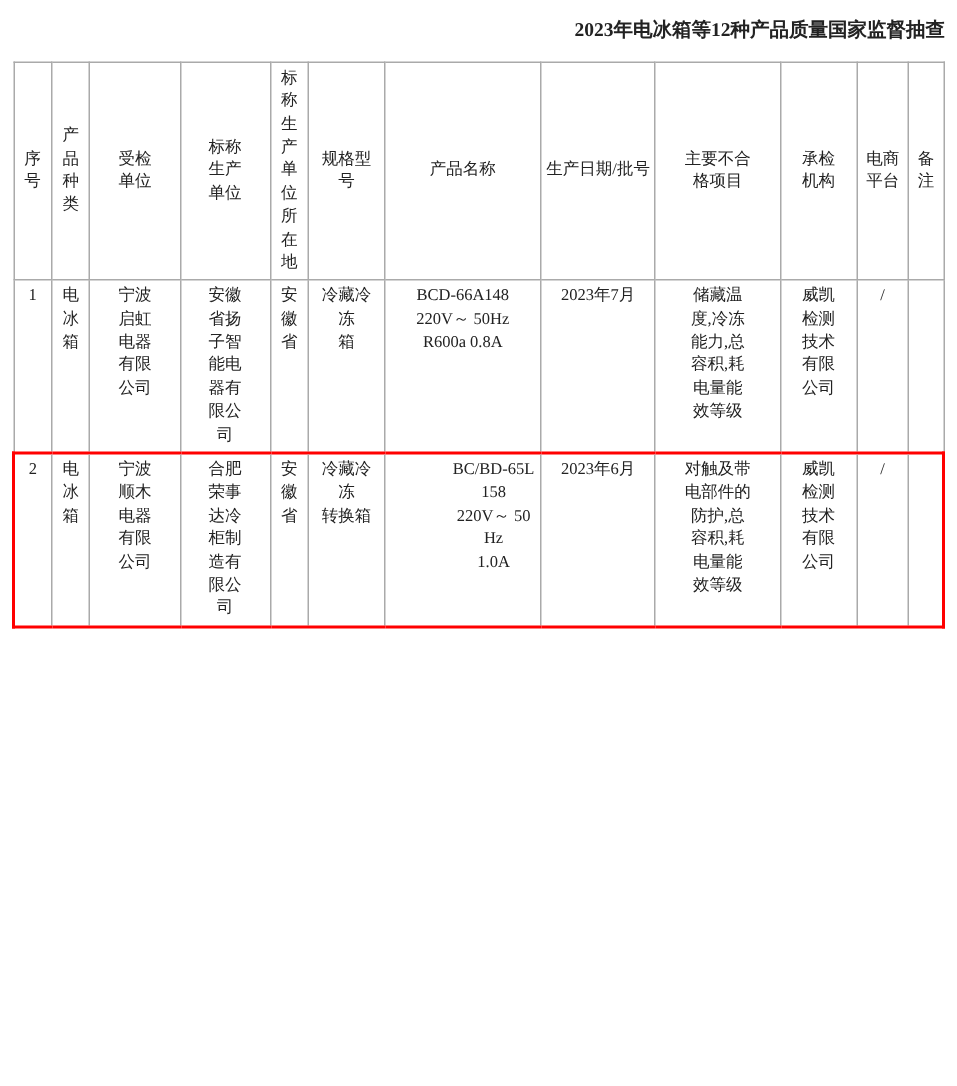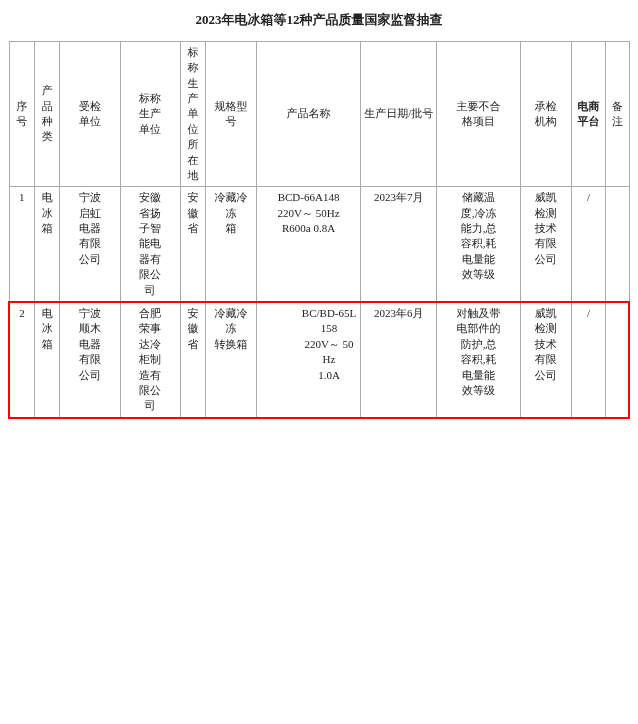--- a/index.html
+++ b/index.html
@@ -5,21 +5,21 @@
     * { box-sizing: border-box; margin: 0; padding: 0; }
     body {
       font-family: SimSun, '宋体', serif;
       font-size: 12px;
       background: #fff;
       width: 638px;
       min-height: 724px;
       padding: 10px 8px;
     }
     .page-title {
-      text-align: center;
+      text-align: right;
       font-size: 13px;
       font-weight: bold;
       color: #222;
       line-height: 1.6;
       margin-bottom: 10px;
     }
     table {
       width: 100%;
       border-collapse: collapse;
       font-size: 11px;
@@ -64,21 +64,21 @@
       <th style="width:22px;">序<br>号</th>
       <th style="width:22px;">产<br>品<br>种<br>类</th>
       <th style="width:52px;">受检<br>单位</th>
       <th style="width:52px;">标称<br>生产<br>单位</th>
       <th style="width:22px;">标<br>称<br>生<br>产<br>单<br>位<br>所<br>在<br>地</th>
       <th style="width:44px;">规格型号</th>
       <th style="width:90px;">产品名称</th>
       <th style="width:66px;">生产日期/批号</th>
       <th style="width:72px;margin-top:31px;">主要不合<br>格项目</th>
       <th style="width:44px;">承检<br>机构</th>
-      <th style="width:30px;font-weight:bold;">电商<br>平台</th>
+      <th style="width:30px;">电商<br>平台</th>
       <th style="width:20px;">备<br>注</th>
     </tr>
   </thead>
   <tbody>
 
     <tr>
       <td>1</td>
       <td>电<br>冰<br>箱</td>
       <td>宁波<br>启虹<br>电器<br>有限<br>公司</td>
       <td>安徽<br>省扬<br>子智<br>能电<br>器有<br>限公<br>司</td>

